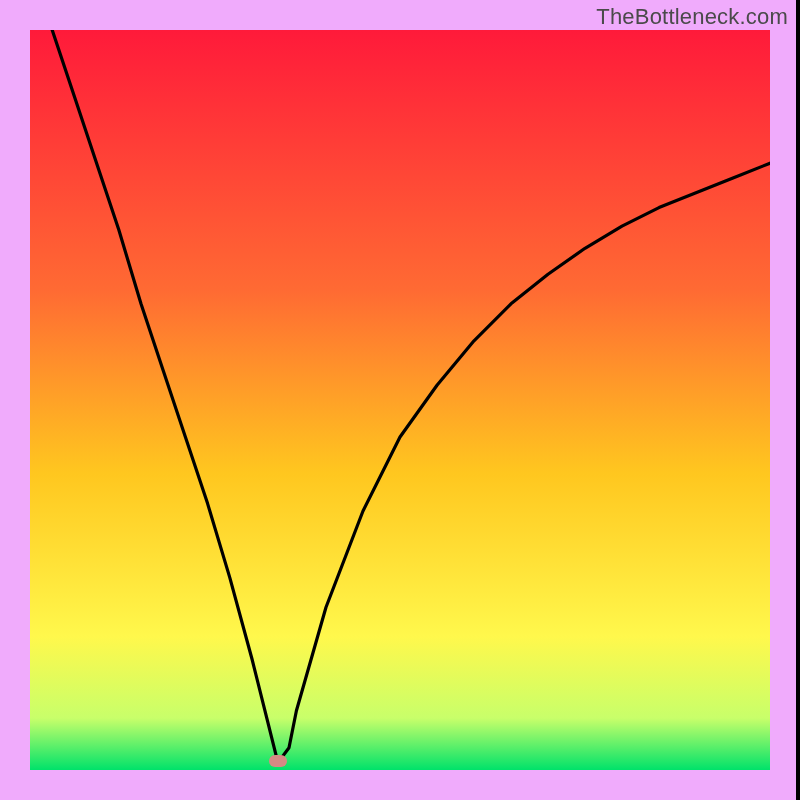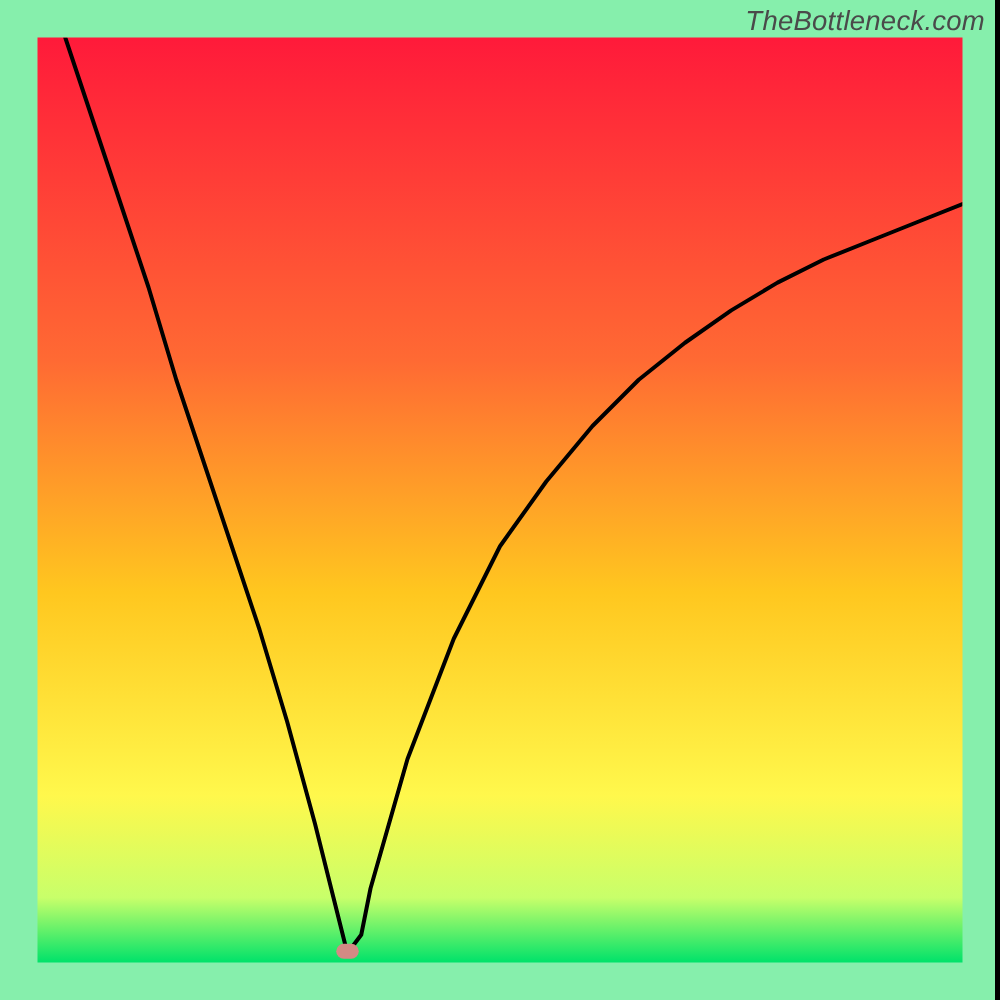--- a/index.html
+++ b/index.html
@@ -1,22 +1,21 @@
 <!DOCTYPE html>
 <html><head>
 <meta charset="utf-8">
 <style>
   * { margin: 0; padding: 0; box-sizing: border-box; }
   html, body { width: 800px; height: 800px; overflow: hidden; background: #000; }
   .stage {
     position: relative;
     width: 796px;
     height: 800px;
-    background: #86efac;
-    font-style: italic;
+    background: #f0abfc;
   }
   .plot-area {
     position: absolute;
     left: 30px;
     top: 30px;
     width: 740px;
     height: 740px;
     background: linear-gradient(
       to bottom,
       var(--c-top) 0%,

